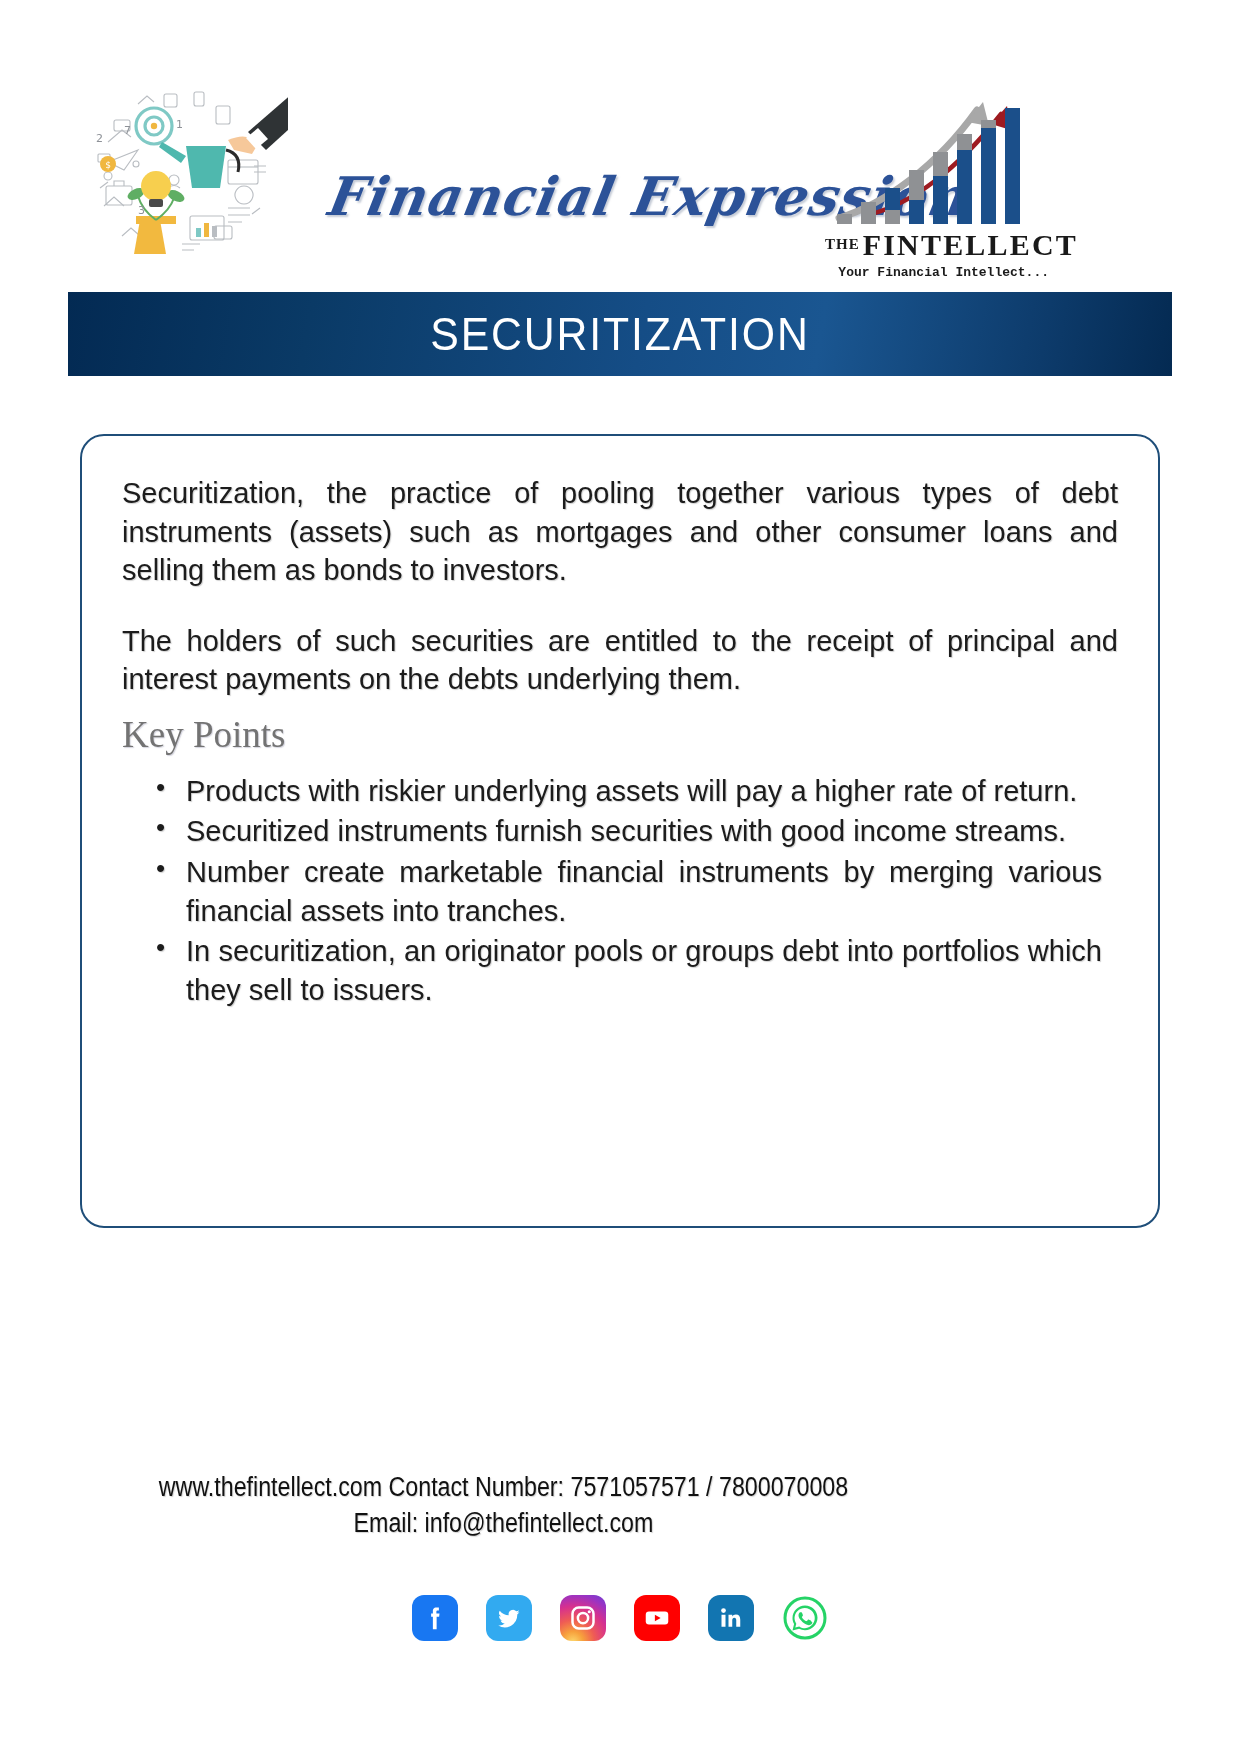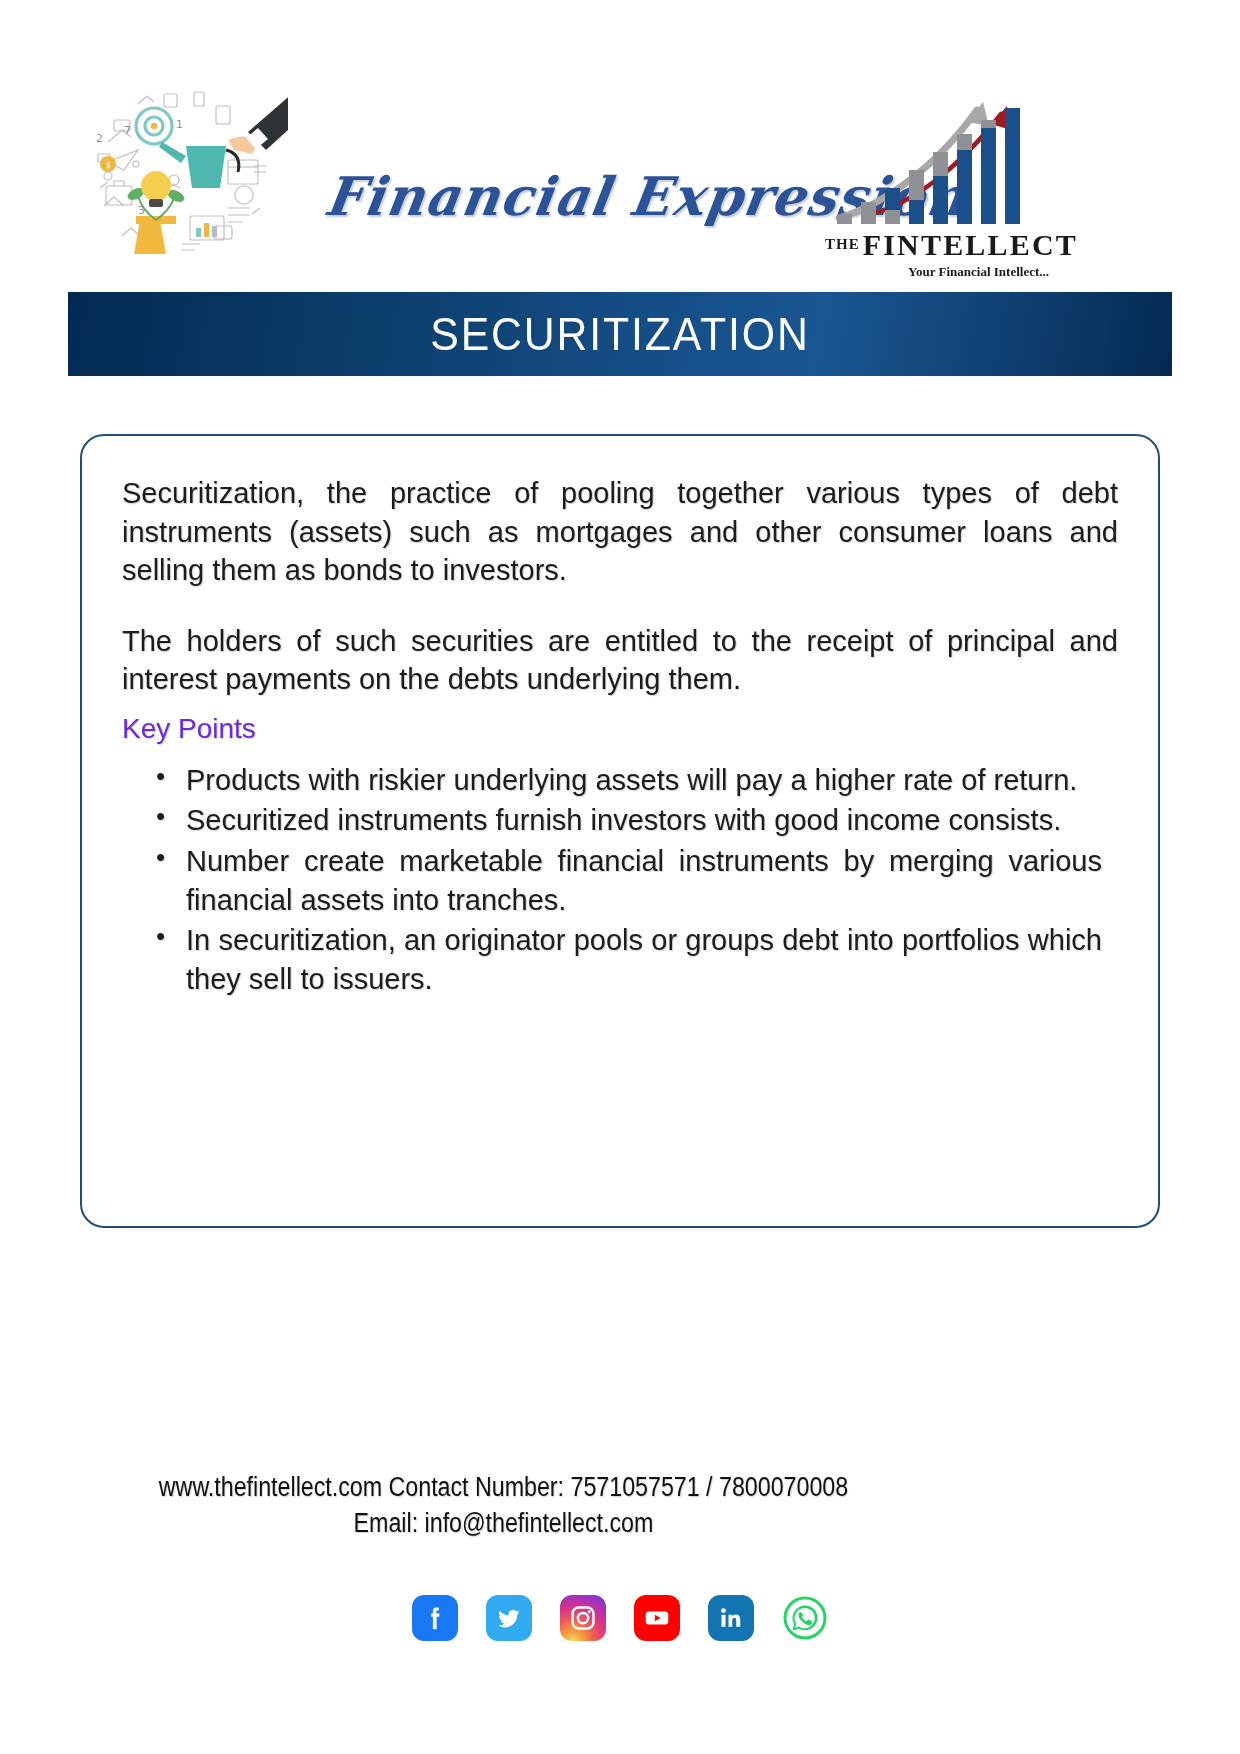--- a/index.html
+++ b/index.html
@@ -26,21 +26,21 @@
   .logo{position:absolute;left:825px;top:52px;width:230px;height:200px;}
   .logo-word{
     position:absolute;left:0;bottom:30px;width:230px;text-align:right;
     font-family:"Liberation Serif", serif;font-weight:700;
     font-size:30px;letter-spacing:2.2px;color:#1a1a1a;white-space:nowrap;
   }
   .logo-word .the{font-size:15px;letter-spacing:1px;vertical-align:6px;margin-right:3px;}
   .logo-tag{
     position:absolute;left:0;bottom:12px;width:230px;text-align:right;
     padding-right:6px;box-sizing:border-box;
-    font-family:Liberation Serif, serif;font-weight:700;font-size:13px;
+    font-family:Liberation Mono, monospace;font-weight:700;font-size:13px;
     color:#1a1a1a;white-space:nowrap;
   }
 
   
   .banner{
     position:absolute;left:68px;top:292px;width:1104px;height:84px;
     background:linear-gradient(100deg,#032a53 0%,#0a3a66 22%,#154d86 52%,#1a5691 68%,#0d3b6b 88%,#042a52 100%);
     display:flex;align-items:center;justify-content:center;
   }
   .banner-title{
@@ -57,22 +57,22 @@
   }
   .para{
     font-family:"Liberation Sans", sans-serif;
     font-size:29px;line-height:1.33;color:#1c1c1c;
     text-align:justify;text-justify:inter-word;
     margin:0 0 32px 0;
     text-shadow:1px 1px 1px rgba(170,170,170,.55);
   }
   .para:last-of-type{margin-bottom:14px;}
   .key-head{
-    font-family:Liberation Sans, sans-serif;
-    font-size:28px;color:#6d28d9;margin:6px 0 4px 0;
+    font-family:Liberation Serif, serif;
+    font-size:37px;color:#737373;margin:6px 0 4px 0;
     text-shadow:1px 1px 1px rgba(170,170,190,.5);
   }
   ul.keylist{margin:16px;padding:0 0 0 6px;list-style:none;}
   ul.keylist li{
     position:relative;padding-left:42px;
     font-family:"Liberation Sans", sans-serif;
     font-size:29px;line-height:1.33;color:#1c1c1c;
     text-align:justify;text-justify:inter-word;
     margin-bottom:2px;
     text-shadow:1px 1px 1px rgba(170,170,170,.55);
@@ -231,21 +231,21 @@
     <div class="banner-title">SECURITIZATION</div>
   </div>
 
   <div class="content-box">
     <p class="para">Securitization, the practice of pooling together various types of debt instruments (assets) such as mortgages and other consumer loans and selling them as bonds to investors.</p>
     <p class="para">The holders of such securities are entitled to the receipt of principal and interest payments on the debts underlying them.</p>
 
     <div class="key-head">Key Points</div>
     <ul class="keylist">
       <li>Products with riskier underlying assets will pay a higher rate of return.</li>
-      <li>Securitized instruments furnish investors with good income consists.</li>
+      <li>Securitized instruments furnish securities with good income streams.</li>
       <li>Number create marketable financial instruments by merging various financial assets into tranches.</li>
       <li>In securitization, an originator pools or groups debt into portfolios which they sell to issuers.</li>
     </ul>
   </div>
 
   <div class="footer">
     <div class="foot-line">www.thefintellect.com   Contact Number: 7571057571 / 7800070008</div>
     <div class="foot-line">Email: info@thefintellect.com</div>
   </div>
 

